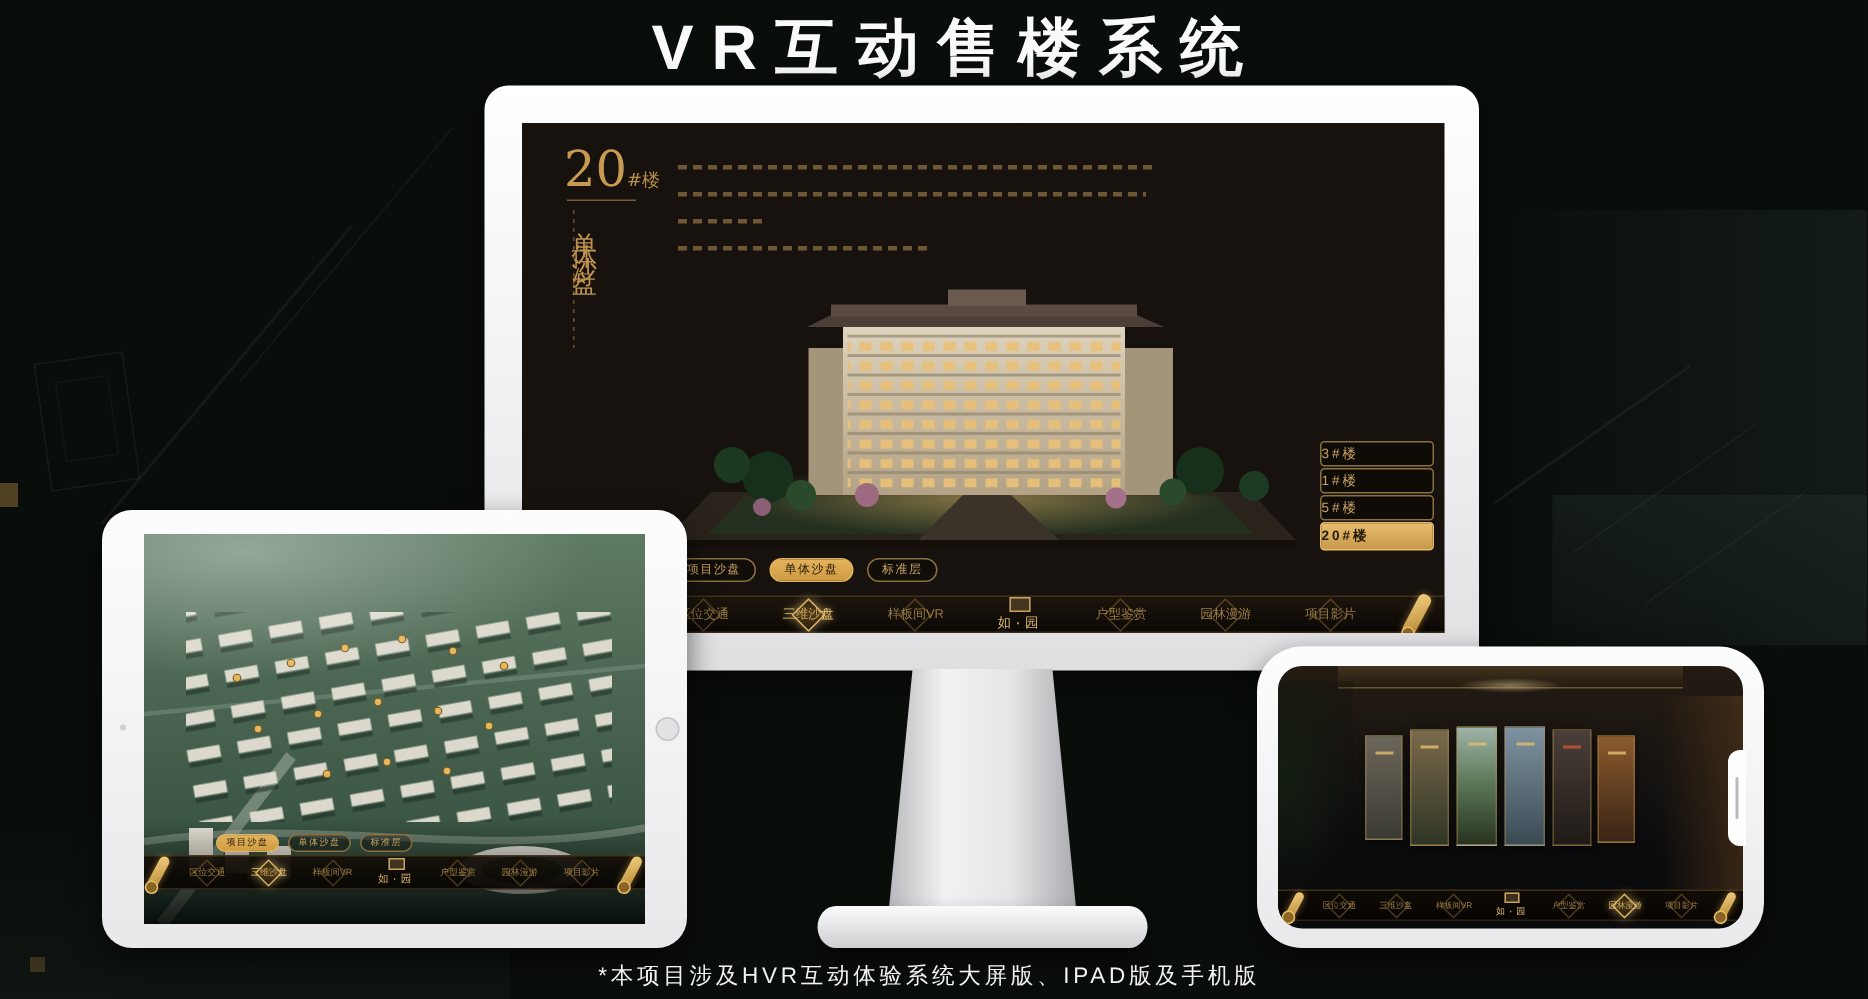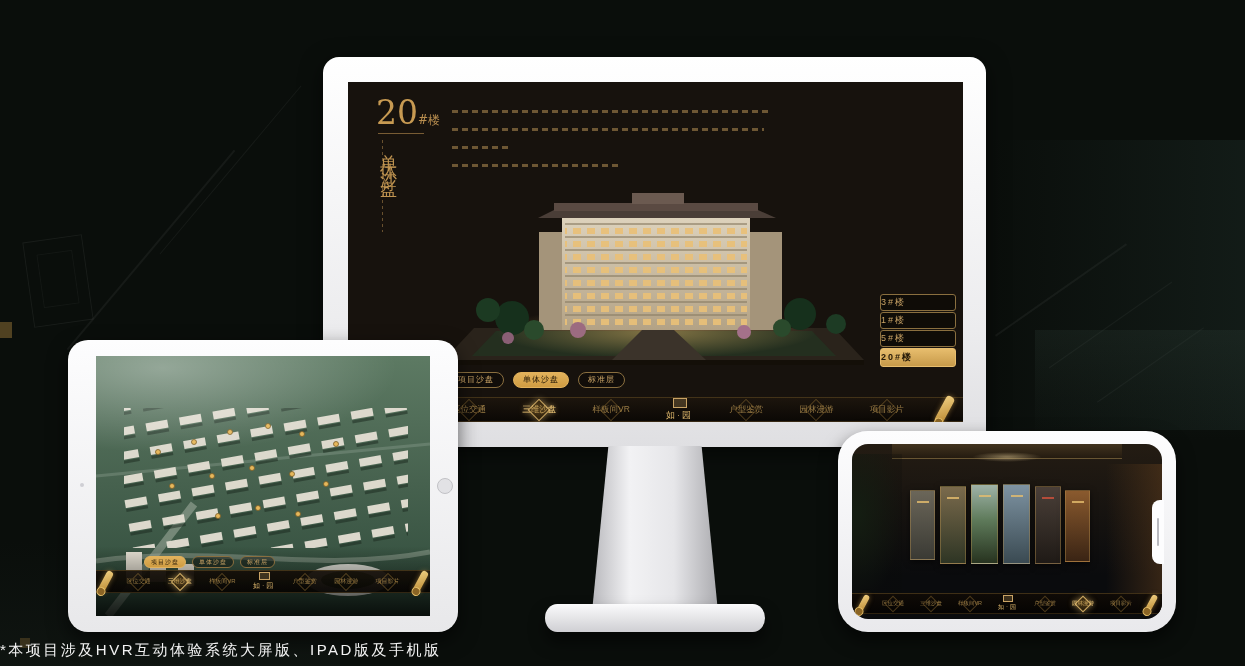--- a/index.html
+++ b/index.html
@@ -56,21 +56,21 @@
     background:linear-gradient(180deg,#1c150d,#0b0805);
     border-top:1px solid rgba(170,130,60,0.35);border-bottom:1px solid rgba(170,130,60,0.2);}
   .gnav-item{position:relative;color:#9a7c45;white-space:nowrap;text-align:center;}
   .gnav-item::before{content:"";position:absolute;left:50%;top:50%;width:14px;height:14px;
     border:1px solid rgba(170,130,60,0.4);transform:translate(-50%,-50%) rotate(45deg);}
   .gnav-item.active{color:#efc878;text-shadow:0 0 5px rgba(240,200,120,0.7);}
   .gnav-item.active::before{border-color:rgba(240,200,120,0.85);
     box-shadow:0 0 7px rgba(240,200,120,0.55);background:rgba(120,85,30,0.35);}
   .gnav-logo{display:flex;flex-direction:column;align-items:center;gap:1px;}
   .logo-mark{border:1px solid #c9a365;background:rgba(201,163,101,0.25);}
-  .logo-text{font-family:Liberation Serif, serif;color:#d9b36a;letter-spacing:2px;white-space:nowrap;}
+  .logo-text{font-family:Liberation Mono, monospace;color:#d9b36a;letter-spacing:2px;white-space:nowrap;}
   .scroll-icon{position:relative;background:linear-gradient(135deg,#f0cf82,#b9872f);
     border-radius:4px;transform:rotate(28deg);box-shadow:0 0 5px rgba(220,170,80,.5);}
   .scroll-icon::after{content:"";position:absolute;left:50%;bottom:-3px;transform:translateX(-50%);
     width:7px;height:7px;border-radius:50%;background:#8a6425;border:1px solid #e6c06a;}
 
   .m-nav{left:0;bottom:0;width:615px;height:25px;padding:0 14px 0 104px;box-sizing:border-box;
     justify-content:space-between;}
   .m-nav .gnav-item{font-size:8.5px;}
   .m-nav .logo-mark{width:12px;height:8px;}
   .m-nav .logo-text{font-size:9px;}
@@ -113,41 +113,42 @@
     background:linear-gradient(90deg,transparent,rgba(90,58,28,.55));}
   .p-nav{left:0;bottom:5px;width:310px;height:21px;padding:0 8px;box-sizing:border-box;
     justify-content:space-between;background:linear-gradient(180deg,rgba(16,11,6,.9),rgba(5,3,2,.9));}
   .p-nav .gnav-item{font-size:5.5px;}
   .p-nav .gnav-item::before{width:10px;height:10px;}
   .p-nav .logo-mark{width:8px;height:5px;}
   .p-nav .logo-text{font-size:6px;}
   .p-nav .scroll-icon{width:6px;height:20px;}
 
   
-  .footnote{left:0;right:6px;top:641px;text-align:left;color:#f2f2f2;
+  .footnote{left:0;right:6px;top:641px;text-align:center;color:#f2f2f2;
     font-size:15px;letter-spacing:2.5px;}
 </style>
 </head>
 <body>
 
 <div id="app">
 
   <div class="bgline" style="left:150px;top:120px;width:2px;height:260px;transform:rotate(40deg);"></div>
   <div class="bgline" style="left:230px;top:60px;width:1px;height:220px;transform:rotate(40deg);"></div>
   <div class="bgline" style="left:1060px;top:210px;width:2px;height:160px;transform:rotate(55deg);"></div>
   <div class="bgline" style="left:1110px;top:250px;width:1px;height:150px;transform:rotate(55deg);"></div>
   <div class="bgline" style="left:1150px;top:300px;width:1px;height:130px;transform:rotate(55deg);"></div>
   <div class="bgrect" style="left:28px;top:238px;width:58px;height:84px;transform:rotate(-8deg);"></div>
   <div class="bgrect" style="left:40px;top:252px;width:34px;height:52px;transform:rotate(-8deg);border-color:rgba(255,255,255,0.04);"></div>
   <div class="bgblock" style="left:990px;top:140px;width:255px;height:290px;background:linear-gradient(90deg,transparent,rgba(38,58,52,0.30));"></div>
   <div class="bgblock" style="left:1035px;top:330px;width:210px;height:110px;background:linear-gradient(180deg,rgba(60,80,70,0.18),transparent);"></div>
   <div class="bgblock" style="left:0;top:540px;width:340px;height:126px;background:linear-gradient(0deg,rgba(30,40,34,0.25),transparent);"></div>
   <div class="bgblock" style="left:-4px;top:322px;width:16px;height:16px;background:#8a6b34;opacity:.55;"></div>
   <div class="bgblock" style="left:20px;top:638px;width:10px;height:10px;background:#8a6b34;opacity:.35;"></div>
 
+  <div class="abs page-title">VR互动售楼系统</div>
 
   <div class="abs monitor-frame"></div>
   <div class="abs monitor-neck"></div>
   <div class="abs monitor-base"></div>
 
   <div class="abs monitor-screen">
 
     <div class="abs hero">
       <span class="hero-num">20</span><span class="hero-unit">#楼</span>
       <div class="hero-rule"></div>

